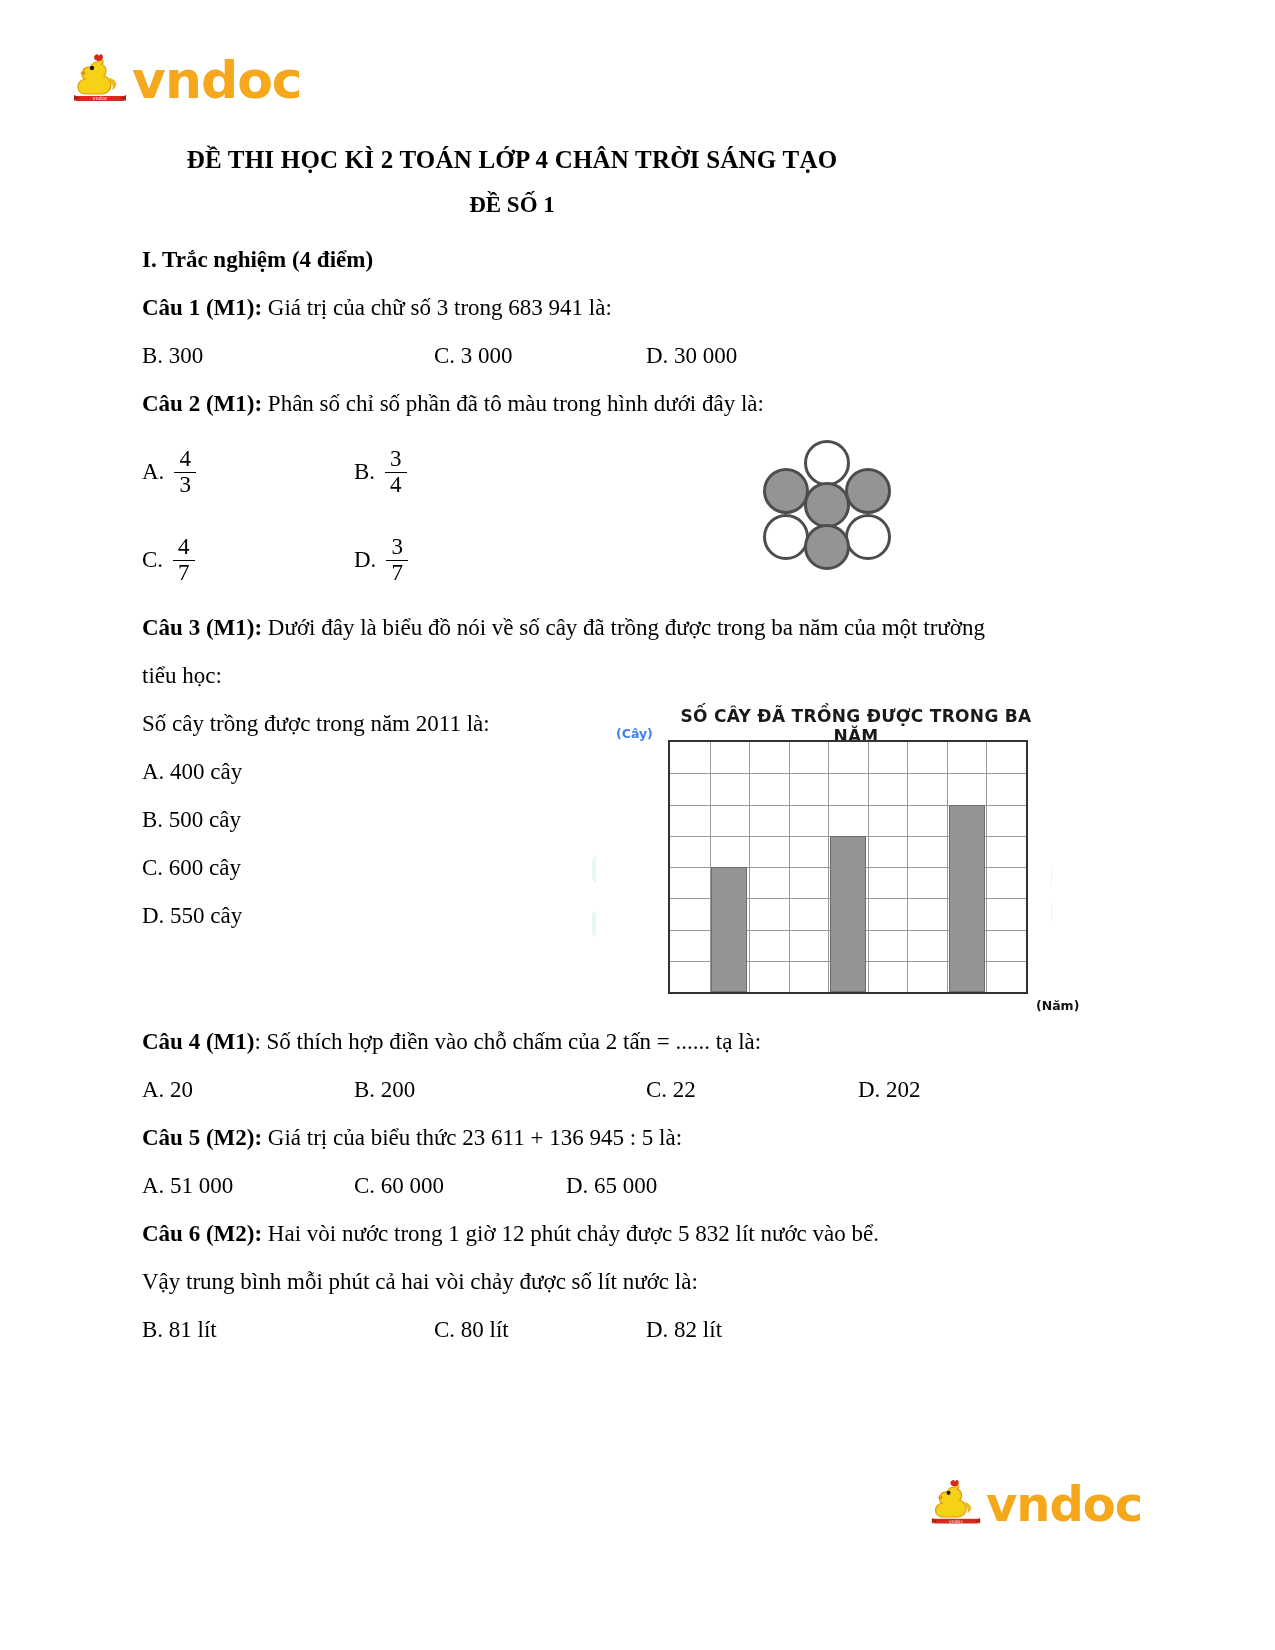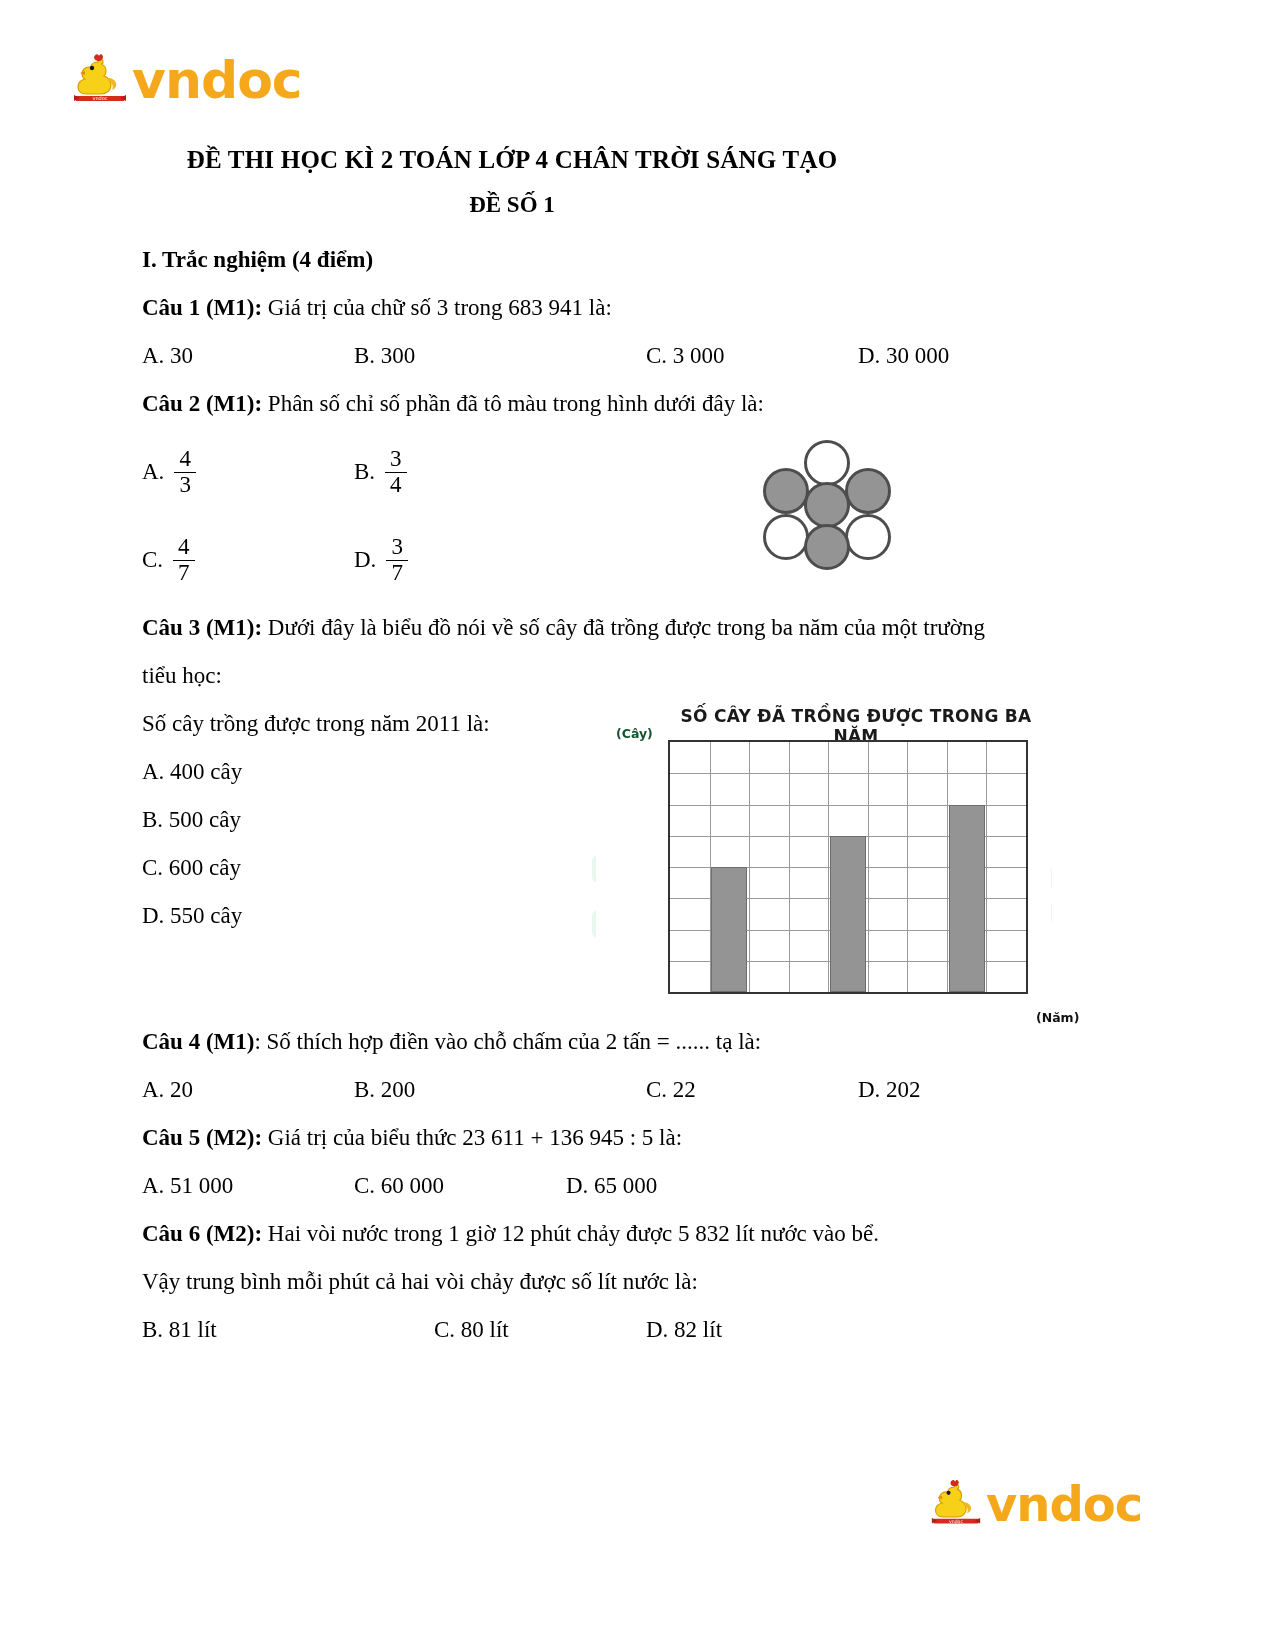--- a/index.html
+++ b/index.html
@@ -95,21 +95,21 @@
   .chart-title {
     position: absolute; left: 70px; top: 8px; width: 380px;
     text-align: center;
     font-family: "DejaVu Sans", sans-serif;
     font-size: 17px; font-weight: 600; letter-spacing: .3px;
     color: #1a1a1a;
   }
   .yaxis-unit {
     position: absolute; left: 20px; top: 28px;
     font-family: "DejaVu Sans", sans-serif;
-    font-size: 12.5px; font-weight: 700; color: #14532d;
+    font-size: 12.5px; font-weight: 700; color: #3b82f6;
   }
   .plot {
     position: absolute; left: 72px; top: 42px;
     width: 360px; height: 254px;
     border: 2px solid #333;
     border-top: 2px solid #333;
     background: #ffffff;
     overflow: hidden;
   }
   .gridline-h {
@@ -118,21 +118,21 @@
   .gridline-v {
     position: absolute; top: 0; height: 100%; width: 1px; background: #9a9a9a;
   }
   .bar {
     position: absolute; bottom: 0; width: 36px;
     background: #949494; border: 1px solid #6e6e6e;
   }
   .xaxis-unit {
     position: absolute; left: 440px; top: 300px;
     font-family: "DejaVu Sans", sans-serif;
-    font-size: 12.5px; font-weight: 700; color: #111; margin-top: 12px;
+    font-size: 12.5px; font-weight: 700; color: #111;
   }
 
   
   .smudge { position: absolute; border-radius: 6px; opacity: .45; }
 </style>
 </head>
 <body>
 
 <div class="page">
 
@@ -163,21 +163,20 @@
   <div class="doc-subtitle">ĐỀ SỐ 1</div>
 
   <div class="content">
 
     <div class="line b">I. Trắc nghiệm (4 điểm)</div>
 
     <div class="line">
       <span class="b">Câu 1 (M1):</span><span> Giá trị của chữ số 3 trong 683 941 là:</span>
     </div>
     <div class="opts">
-      <span class="opt opt-a">A. 30</span>
       <span class="opt opt-b">B. 300</span>
       <span class="opt opt-c">C. 3 000</span>
       <span class="opt">D. 30 000</span>
     </div>
 
     <div class="line">
       <span class="b">Câu 2 (M1):</span><span> Phân số chỉ số phần đã tô màu trong hình dưới đây là:</span>
     </div>
     <div class="frac-row">
       <span class="frac-item first">

